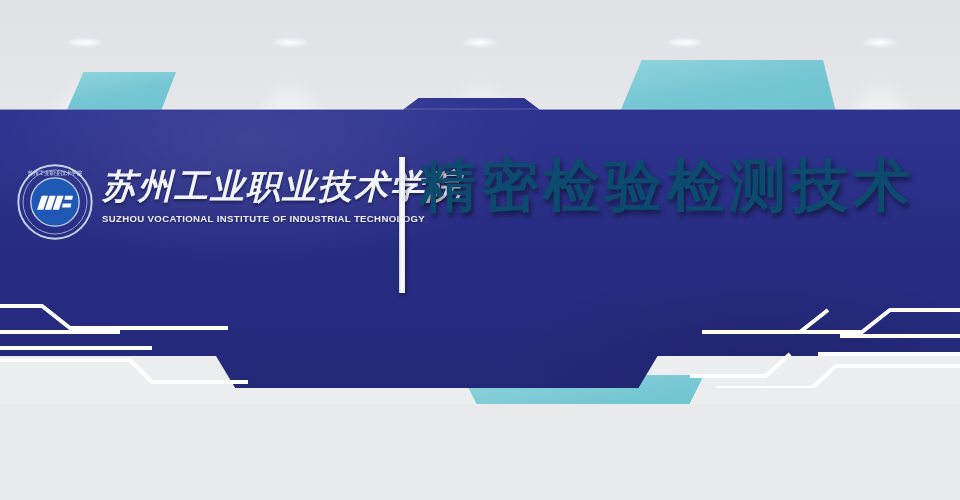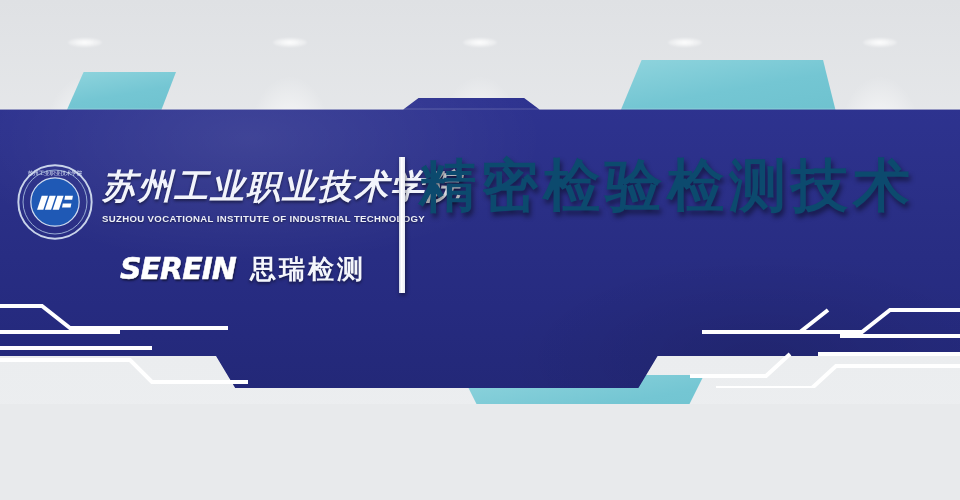--- a/index.html
+++ b/index.html
@@ -196,24 +196,20 @@
       </g>
       <g fill="#dce6f6" font-size="7" font-family="DejaVu Sans, sans-serif">
         <text x="50" y="15" text-anchor="middle">苏州工业职业技术学院</text>
       </g>
     </svg>
 
     <div class="univ-cn">苏州工业职业技术学院</div>
 
     <div class="univ-en">SUZHOU VOCATIONAL INSTITUTE OF INDUSTRIAL TECHNOLOGY</div>
 
-    <div class="serein-row">
-      <span class="serein-mark">SEREIN</span>
-      <span class="serein-cn">思瑞检测</span>
-    </div>
   </div>
 
   <div class="divider"></div>
 
   <div class="headline">
     <span>精密检验检测技术</span>
   </div>
 
 </div>
 

